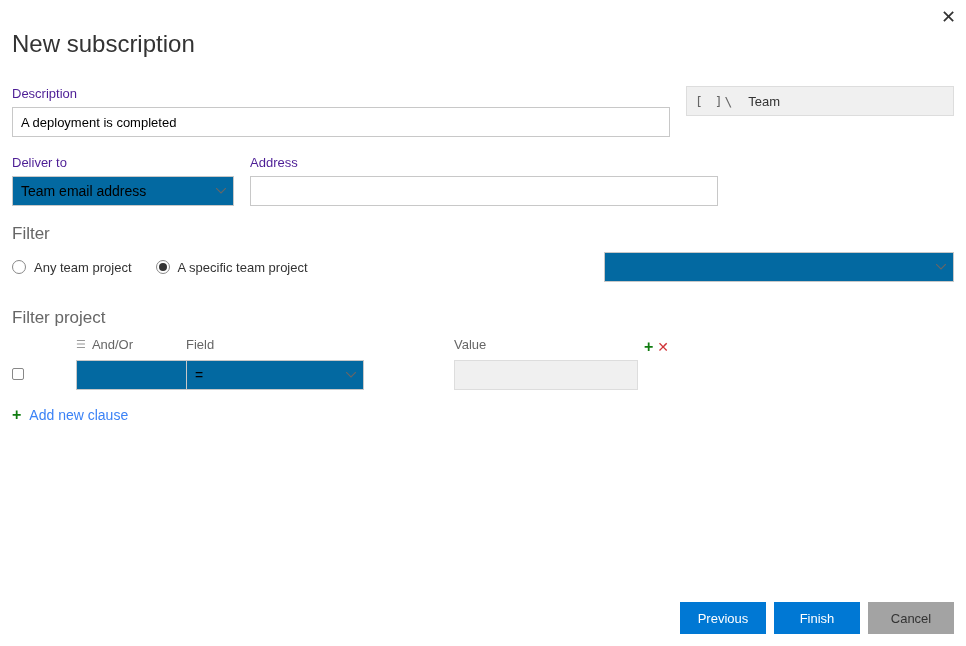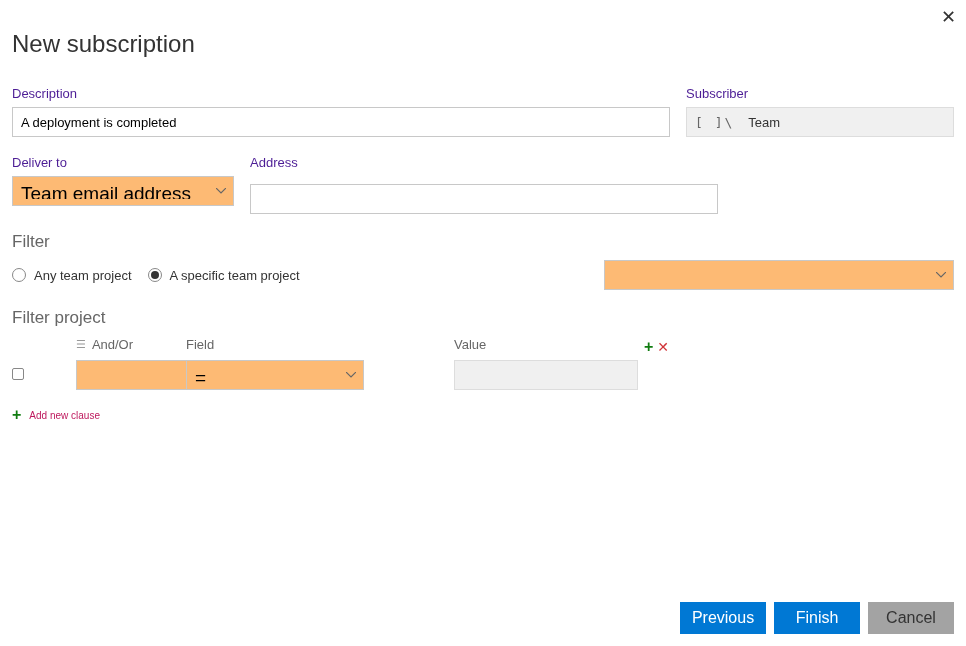--- a/index.html
+++ b/index.html
@@ -52,24 +52,24 @@
     }
     .select-wrap {
       position: relative;
       display: inline-block;
     }
     .select-wrap select {
       appearance: none;
       -webkit-appearance: none;
       border: 1px solid #c8c8c8;
       padding: 6px 28px 6px 8px;
-      font-size: 19px;
+      font-size: 14px;
       height: 30px;
       width: 100%;
-      background: #fdba74;
+      background: #0369a1;
       font-family: inherit;
     }
     .select-wrap .chev {
       position: absolute;
       right: 8px;
       top: 50%;
       transform: translateY(-50%);
       pointer-events: none;
       color: #666;
     }
@@ -86,22 +86,22 @@
       color: #333;
     }
     .readonly-box .sub-icon {
       color: #666;
       font-family: monospace;
       letter-spacing: 2px;
     }
     .radio-row {
       display: flex;
       align-items: center;
-      gap: 16px;
-      margin-bottom: 18px;
+      gap: 24px;
+      margin-bottom: 26px;
     }
     .radio-item {
       display: flex;
       align-items: center;
       gap: 8px;
     }
     .radio {
       width: 14px;
       height: 14px;
       border: 1px solid #888;
@@ -172,38 +172,38 @@
       border-radius: 2px;
     }
     .add-clause {
       display: flex;
       align-items: center;
       gap: 8px;
       margin-top: 14px;
       cursor: pointer;
     }
     .add-clause .plus-icon { color: #107c10; }
-    .add-clause-text { color: #be185d; font-size: 10px; }
+    .add-clause-text { color: #3b82f6; font-size: 14px; }
     .value-cell-box {
       background: #f0f0f0;
       border: 1px solid #ddd;
       height: 30px;
       width: 100%;
     }
     .buttons {
       position: absolute;
       bottom: 12px;
       right: 12px;
       display: flex;
       gap: 8px;
     }
     .btn {
       min-width: 86px;
       height: 32px;
-      font-size: 16px;
+      font-size: 13px;
       border: none;
       cursor: pointer;
       font-family: inherit;
     }
     .btn-primary {
       background: #0078d4;
       color: #fff;
     }
     .btn-secondary {
       background: #a3a3a3;
@@ -221,21 +221,20 @@
 <span class="close-icon">✕</span>
 
 <h1 class="title">New subscription</h1>
 
 <div class="row">
   <div class="field-group" style="flex: 0 0 658px;">
     <span class="label">Description</span>
     <input class="text-input" type="text" value="A deployment is completed" style="">
   </div>
   <div class="field-group" style="flex: 1;">
-    <span class="label">Subscriber</span>
     <div class="readonly-box">
       <span class="sub-icon">[  ]\</span>
       <span>Team</span>
     </div>
   </div>
 </div>
 
 <div class="row">
   <div class="field-group" style="flex: 0 0 222px;">
     <span class="label">Deliver to</span>
@@ -243,21 +242,21 @@
       <select>
         <option>Team email address</option>
       </select>
       <span class="chev">
         <svg width="10" height="6" viewBox="0 0 10 6">
             <path d="M0 0 L5 5 L10 0" stroke="#666" stroke-width="1.2" fill="none"></path>
           </svg>
       </span>
     </div>
   </div>
-  <div class="field-group" style="flex: 0 0 468px; gap: 8px;">
+  <div class="field-group" style="flex: 0 0 468px;">
     <span class="label">Address</span>
     <input class="text-input" type="text" value="" style="">
   </div>
 </div>
 
 <div class="filter-section-label">Filter</div>
 <div class="radio-row">
   <div class="radio-item">
     <span class="radio"></span>
     <span>Any team project</span>

